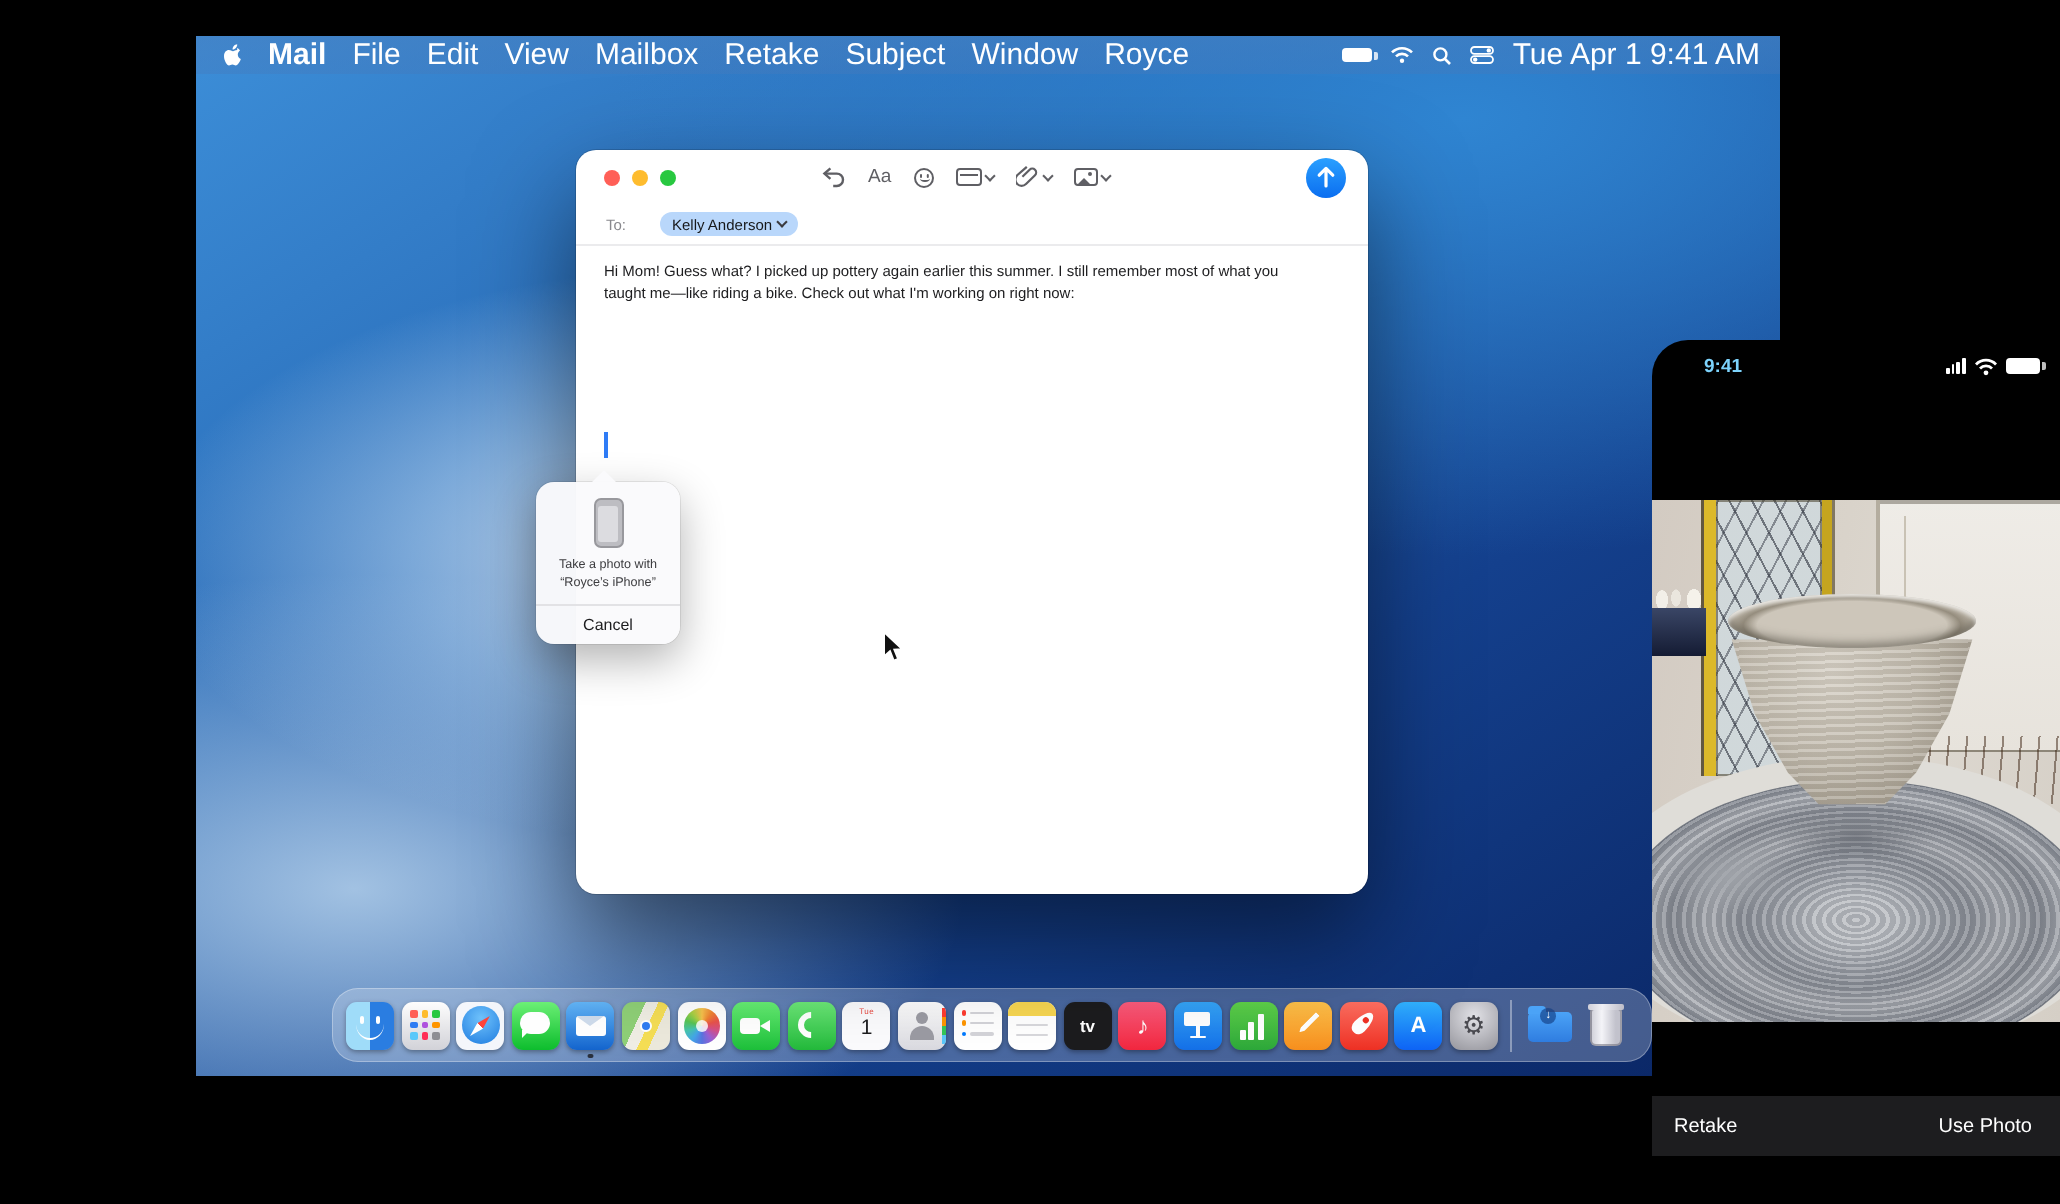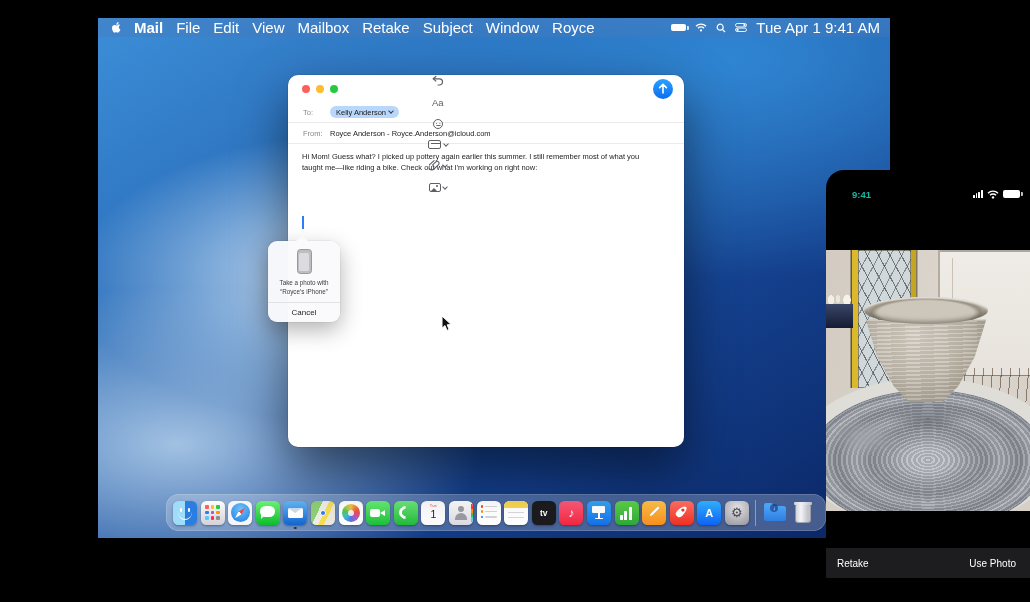--- a/index.html
+++ b/index.html
@@ -27,21 +27,21 @@
   .battery-body::after { content:''; position:absolute; right:-2.5px; top:1.5px; width:1.6px; height:4px;
     background:rgba(255,255,255,.8); border-radius:0 1px 1px 0; }
 
   
   #mail-window { position:absolute; left:288px; top:75px; width:396px; height:372px; background:#fff;
     border-radius:10px; box-shadow:0 22px 50px rgba(0,0,0,.5), 0 0 0 .5px rgba(0,0,0,.15); z-index:20; }
   #titlebar { position:relative; height:27px; }
   .tl-group { position:absolute; left:14px; top:10px; display:flex; gap:6px; }
   .tl { width:8px; height:8px; border-radius:50%; }
   .tl.red{background:#ff5f57;} .tl.yellow{background:#febc2e;} .tl.green{background:#28c840;}
-  #compose-tools { position:absolute; left:140px; top:0; height:27px; display:flex; align-items:center; gap:11px; color:#5f5f64;flex-direction:column; }
+  #compose-tools { position:absolute; left:123px; top:0; height:27px; display:flex; align-items:center; gap:11px; color:#5f5f64; }
   .tool { display:flex; align-items:center; gap:2.5px; }
   .chev { width:4px; height:4px; border-right:1.1px solid currentColor; border-bottom:1.1px solid currentColor;
     transform:rotate(45deg); margin-top:-2px; }
   .aa { font-size:9.5px; color:#5f5f64; }
   .smiley { width:10px; height:10px; border:1.1px solid #5f5f64; border-radius:50%; position:relative; }
   .smiley::before { content:''; position:absolute; left:2.2px; top:2.8px; width:1.4px; height:1.4px;
     background:#5f5f64; border-radius:50%; box-shadow:3.4px 0 0 #5f5f64; }
   .smiley::after { content:''; position:absolute; left:2.1px; bottom:1.6px; width:4.8px; height:2.6px;
     border-bottom:1.1px solid #5f5f64; border-radius:50%; }
   .hdr-box { width:13px; height:9px; border:1.1px solid #5f5f64; border-radius:2px; position:relative; }
@@ -197,21 +197,21 @@
   .bin { position:absolute; left:4px; top:3px; width:16px; height:19px;
     background:linear-gradient(90deg,#d3d3db,#f4f4f8 35%,#c2c2cc 85%); border-radius:2px 2px 3px 3px;
     border:.5px solid rgba(110,110,122,.55); }
   .bin::before { content:''; position:absolute; left:-1.5px; top:-2.2px; width:18px; height:2.4px;
     background:linear-gradient(90deg,#cfcfd8,#f0f0f5 40%,#bdbdc8); border-radius:1px; }
 
   
   #iphone-panel { position:absolute; left:826px; top:170px; width:204px; height:432px; background:#000;
     border-top-left-radius:18px; z-index:50; overflow:hidden; }
   #iphone-status { position:absolute; left:0; top:0; width:100%; height:26px; display:flex;
-    align-items:center; color:#14b8a6;margin-top:11px; }
+    align-items:center; color:#7dd3fc; }
   #iphone-time { font-size:9.5px; font-weight:700; margin-left:26px; }
   #iphone-status .sicons { margin-left:auto; margin-right:10px; display:flex; align-items:center; gap:4px; }
   .sig { display:flex; align-items:flex-end; gap:1px; }
   .sig i { width:1.8px; background:#fff; border-radius:.5px; }
   .batt { width:17px; height:8px; background:#fff; border-radius:2px; position:relative; }
   .batt::after { content:''; position:absolute; right:-2.6px; top:2px; width:1.7px; height:4px;
     background:rgba(255,255,255,.75); border-radius:0 1px 1px 0; }
 
   #captured-photo { position:absolute; left:0; top:80px; width:204px; height:261px; overflow:hidden;
     background:linear-gradient(100deg,#d3cbc2 0%, #d9d3ca 40%, #ddd8d0 62%, #d5cfc6 100%); }
@@ -459,24 +459,20 @@
     </div>
   </div>
 
   <div class="frow">
     <span class="flabel">To:</span>
     <span class="token">
       <span>Kelly Anderson</span>
         <span class="chev"></span>
     </span>
   </div>
-  <div class="frow">
-    <span class="flabel">From:</span>
-    <span class="fvalue">Royce Anderson - Royce.Anderson@icloud.com</span>
-  </div>
 
   <div id="mail-body">Hi Mom! Guess what? I picked up pottery again earlier this summer. I still remember most of what you taught me—like riding a bike. Check out what I'm working on right now:</div>
   <div id="caret"></div>
 </div>
 
 <div id="popover">
   <div class="pop-phone"></div>
   <div class="pop-text">
     <div>Take a photo with</div>
     <div>“Royce’s iPhone”</div>

